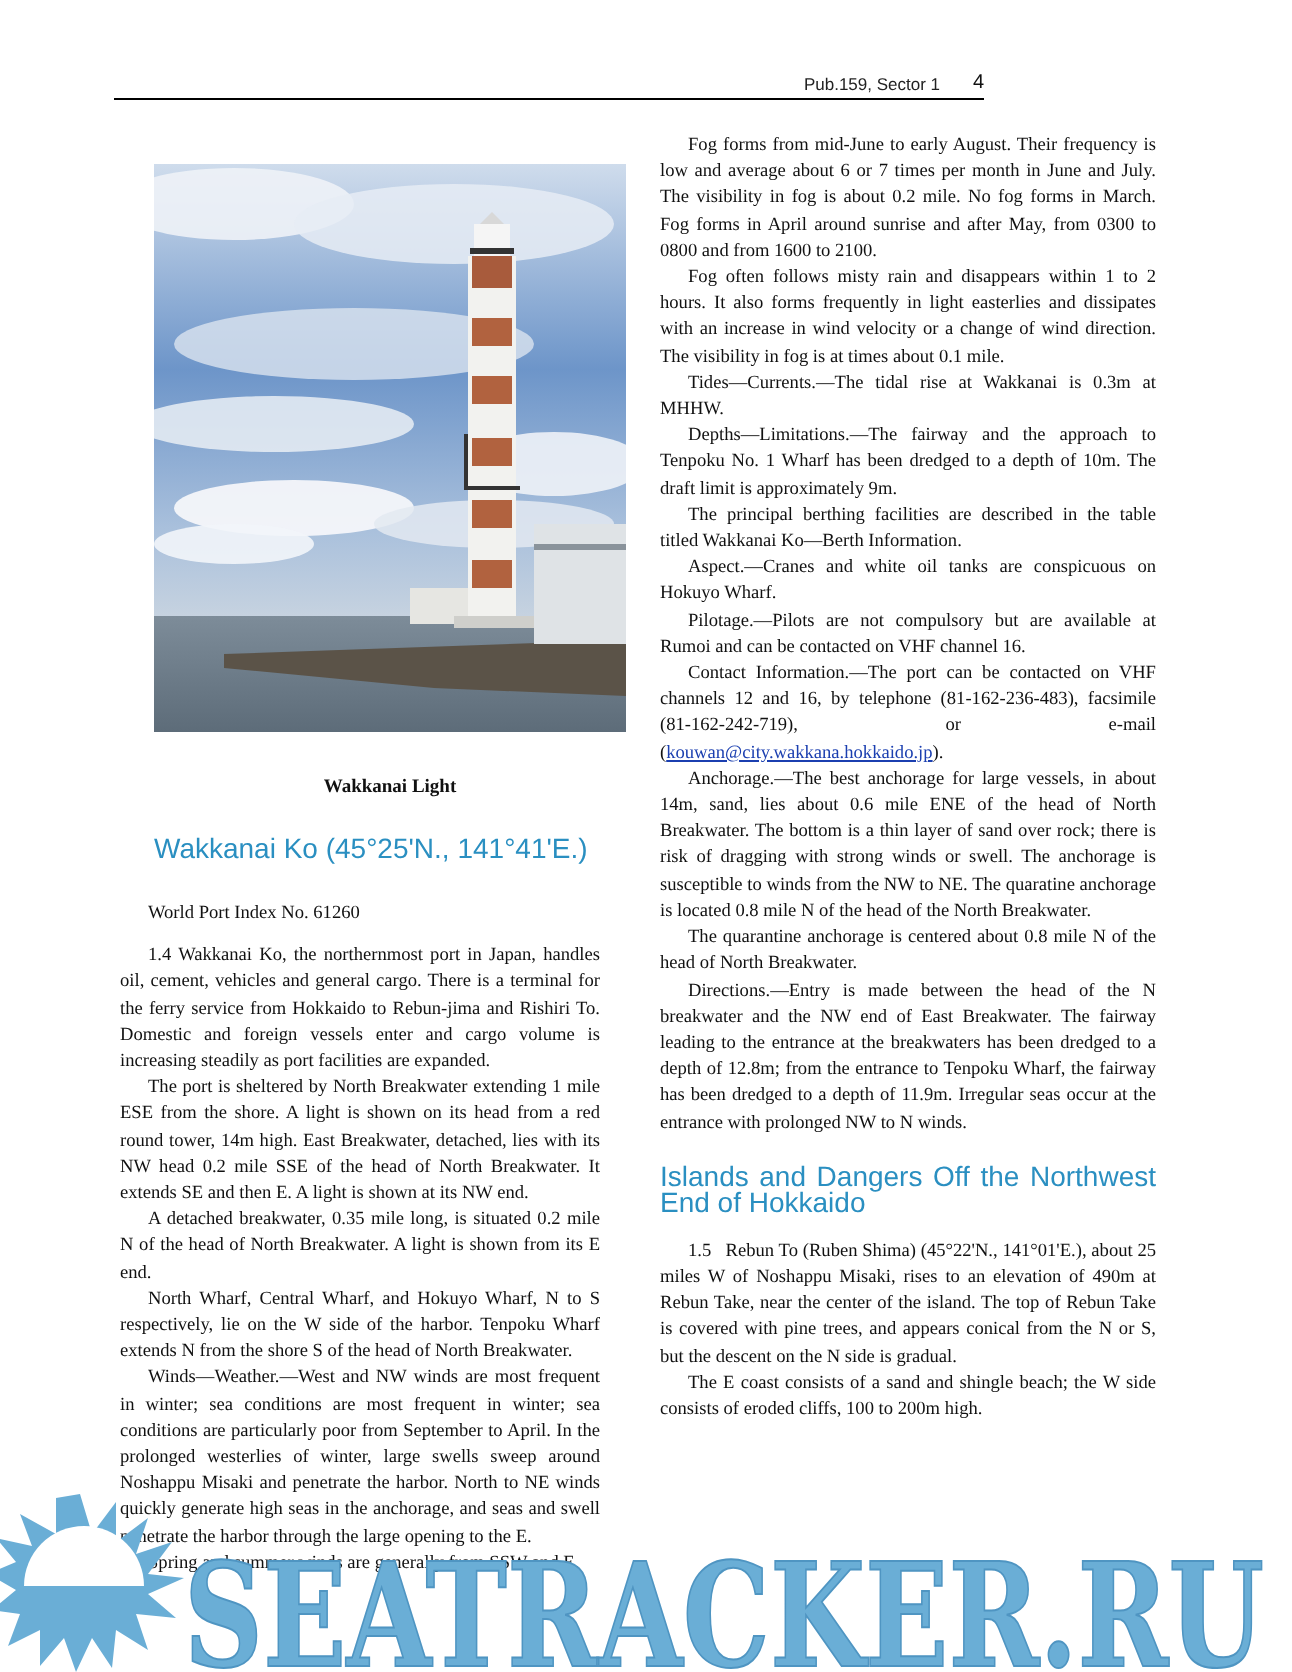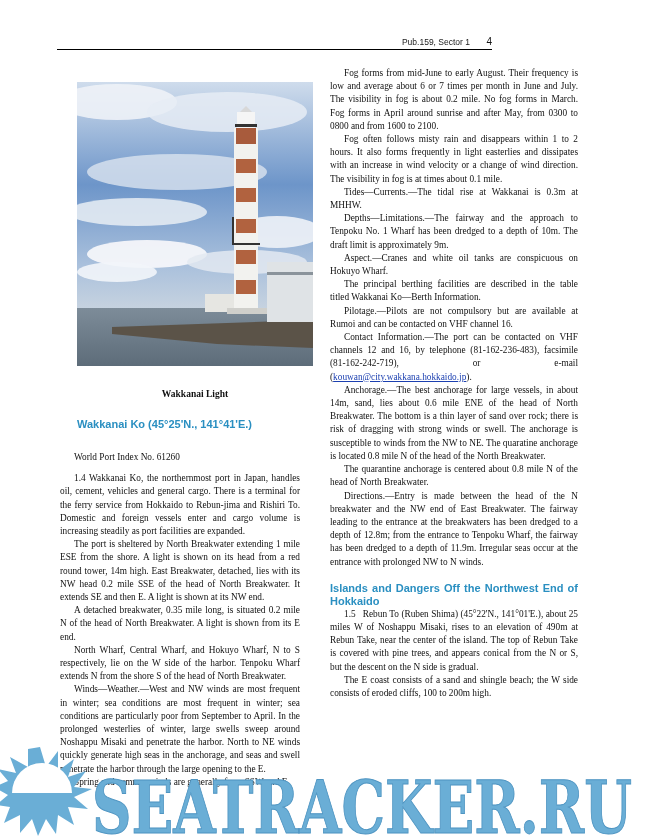--- a/index.html
+++ b/index.html
@@ -7,21 +7,21 @@
          font-family: "Liberation Serif", serif; color: #111; }
   .header { position: absolute; left: 57px; top: 33px; width: 435px; height: 16px; border-bottom: 1px solid #000; }
   .header-text { position: absolute; right: 22px; top: 4px; font-family: "Liberation Sans", sans-serif; font-size: 8.5px; color: #222; }
   .page-num { position: absolute; right: 0px; top: 3px; font-family: "Liberation Sans", sans-serif; font-size: 10px; color: #111; }
   .photo { position: absolute; left: 77px; top: 82px; width: 236px; height: 284px; overflow: hidden; }
   .caption { position: absolute; left: 77px; top: 389px; width: 236px; text-align: center; font-weight: bold; font-size: 9.5px; }
   .col { position: absolute; font-size: 9.3px; line-height: 13.2px; text-align: justify; }
   .col-left { left: 60px; top: 443px; width: 240px; }
   .col-right { left: 330px; top: 67px; width: 248px; }
   .col p { margin: 0; text-indent: 14px; }
-  .heading { font-family: "Liberation Sans", sans-serif; color: #2a8fc1; font-weight: bold; font-size: 11px; line-height: 13px; text-indent: 0 !important; }
+  .heading { font-family: "Liberation Sans", sans-serif; color: #2a8fc1; font-weight: normal; font-size: 14px; line-height: 13px; text-indent: 0 !important; }
   .left-heading { position: absolute; left: 77px; top: 418px; width: 240px; }
   .wpi { margin-top: 6px !important; margin-bottom: 8px !important; }
   .b { font-weight: normal; }
   .link { color: #1b3fb0; text-decoration: underline; margin-top: 36px; }
   .watermark { position: absolute; left: 0; top: 745px; width: 587px; height: 91px; pointer-events: none; }
 </style>
 </head>
 <body>
 
 <div class="header">
@@ -84,28 +84,28 @@
   <p>North Wharf, Central Wharf, and Hokuyo Wharf, N to S respectively, lie on the W side of the harbor. Tenpoku Wharf extends N from the shore S of the head of North Breakwater.</p>
   <p><span class="b">Winds—Weather.</span><span>—West and NW winds are most frequent in winter; sea conditions are most frequent in winter; sea conditions are particularly poor from September to April. In the prolonged westerlies of winter, large swells sweep around Noshappu Misaki and penetrate the harbor. North to NE winds quickly generate high seas in the anchorage, and seas and swell penetrate the harbor through the large opening to the E.</span></p>
   <p>Spring and summer winds are generally from SSW and E.</p>
 </div>
 
 <div class="col col-right">
   <p>Fog forms from mid-June to early August. Their frequency is low and average about 6 or 7 times per month in June and July. The visibility in fog is about 0.2 mile. No fog forms in March. Fog forms in April around sunrise and after May, from 0300 to 0800 and from 1600 to 2100.</p>
   <p>Fog often follows misty rain and disappears within 1 to 2 hours. It also forms frequently in light easterlies and dissipates with an increase in wind velocity or a change of wind direction. The visibility in fog is at times about 0.1 mile.</p>
   <p><span class="b">Tides—Currents.</span><span>—The tidal rise at Wakkanai is 0.3m at MHHW.</span></p>
   <p><span class="b">Depths—Limitations.</span><span>—The fairway and the approach to Tenpoku No. 1 Wharf has been dredged to a depth of 10m. The draft limit is approximately 9m.</span></p>
+  <p><span>The principal berthing facilities are described in the table titled </span><span class="b">Wakkanai Ko—Berth Information</span><span>.</span></p>
   <p><span class="b">Aspect.</span><span>—Cranes and white oil tanks are conspicuous on Hokuyo Wharf.</span></p>
-  <p><span>The principal berthing facilities are described in the table titled </span><span class="b">Wakkanai Ko—Berth Information</span><span>.</span></p>
   <p><span class="b">Pilotage.</span><span>—Pilots are not compulsory but are available at Rumoi and can be contacted on VHF channel 16.</span></p>
   <p><span class="b">Contact Information.</span><span>—The port can be contacted on VHF channels 12 and 16, by telephone (81-162-236-483), facsimile (81-162-242-719), or e-mail (</span><span class="link">kouwan@city.wakkana.hokkaido.jp</span><span>).</span></p>
   <p><span class="b">Anchorage.</span><span>—The best anchorage for large vessels, in about 14m, sand, lies about 0.6 mile ENE of the head of North Breakwater. The bottom is a thin layer of sand over rock; there is risk of dragging with strong winds or swell. The anchorage is susceptible to winds from the NW to NE. The quaratine anchorage is located 0.8 mile N of the head of the North Breakwater.</span></p>
   <p>The quarantine anchorage is centered about 0.8 mile N of the head of North Breakwater.</p>
   <p><span class="b">Directions.</span><span>—Entry is made between the head of the N breakwater and the NW end of East Breakwater. The fairway leading to the entrance at the breakwaters has been dredged to a depth of 12.8m; from the entrance to Tenpoku Wharf, the fairway has been dredged to a depth of 11.9m. Irregular seas occur at the entrance with prolonged NW to N winds.</span></p>
-  <p class="heading" style="margin-top:13px;">Islands and Dangers Off the Northwest End of Hokkaido</p>
+  <p class="heading" style="margin-top:13px;margin-bottom:12px;">Islands and Dangers Off the Northwest End of Hokkaido</p>
   <p><span class="b" style="white-space:pre;">1.5   Rebun To</span><span> (Ruben Shima) (45°22'N., 141°01'E.), about 25 miles W of Noshappu Misaki, rises to an elevation of 490m at Rebun Take, near the center of the island. The top of Rebun Take is covered with pine trees, and appears conical from the N or S, but the descent on the N side is gradual.</span></p>
   <p>The E coast consists of a sand and shingle beach; the W side consists of eroded cliffs, 100 to 200m high.</p>
 </div>
 
 <div class="watermark">
   <svg width="646" height="91" viewBox="0 0 646 91">
     <g fill="#6aaed6">
       <polygon points="40,2 46,22 58,6 58,26 74,14 68,32 86,26 74,42 92,44 74,52 88,64 68,62 74,80 58,70 56,89 46,74 38,91 32,74 20,88 20,70 4,78 10,62 -4,60 8,50 -6,42 8,36 -2,24 16,28 10,12 28,22 28,4"></polygon>
       <path d="M12,48 A30,30 0 0 1 72,48 Z" fill="#ffffff"></path>
     </g>

